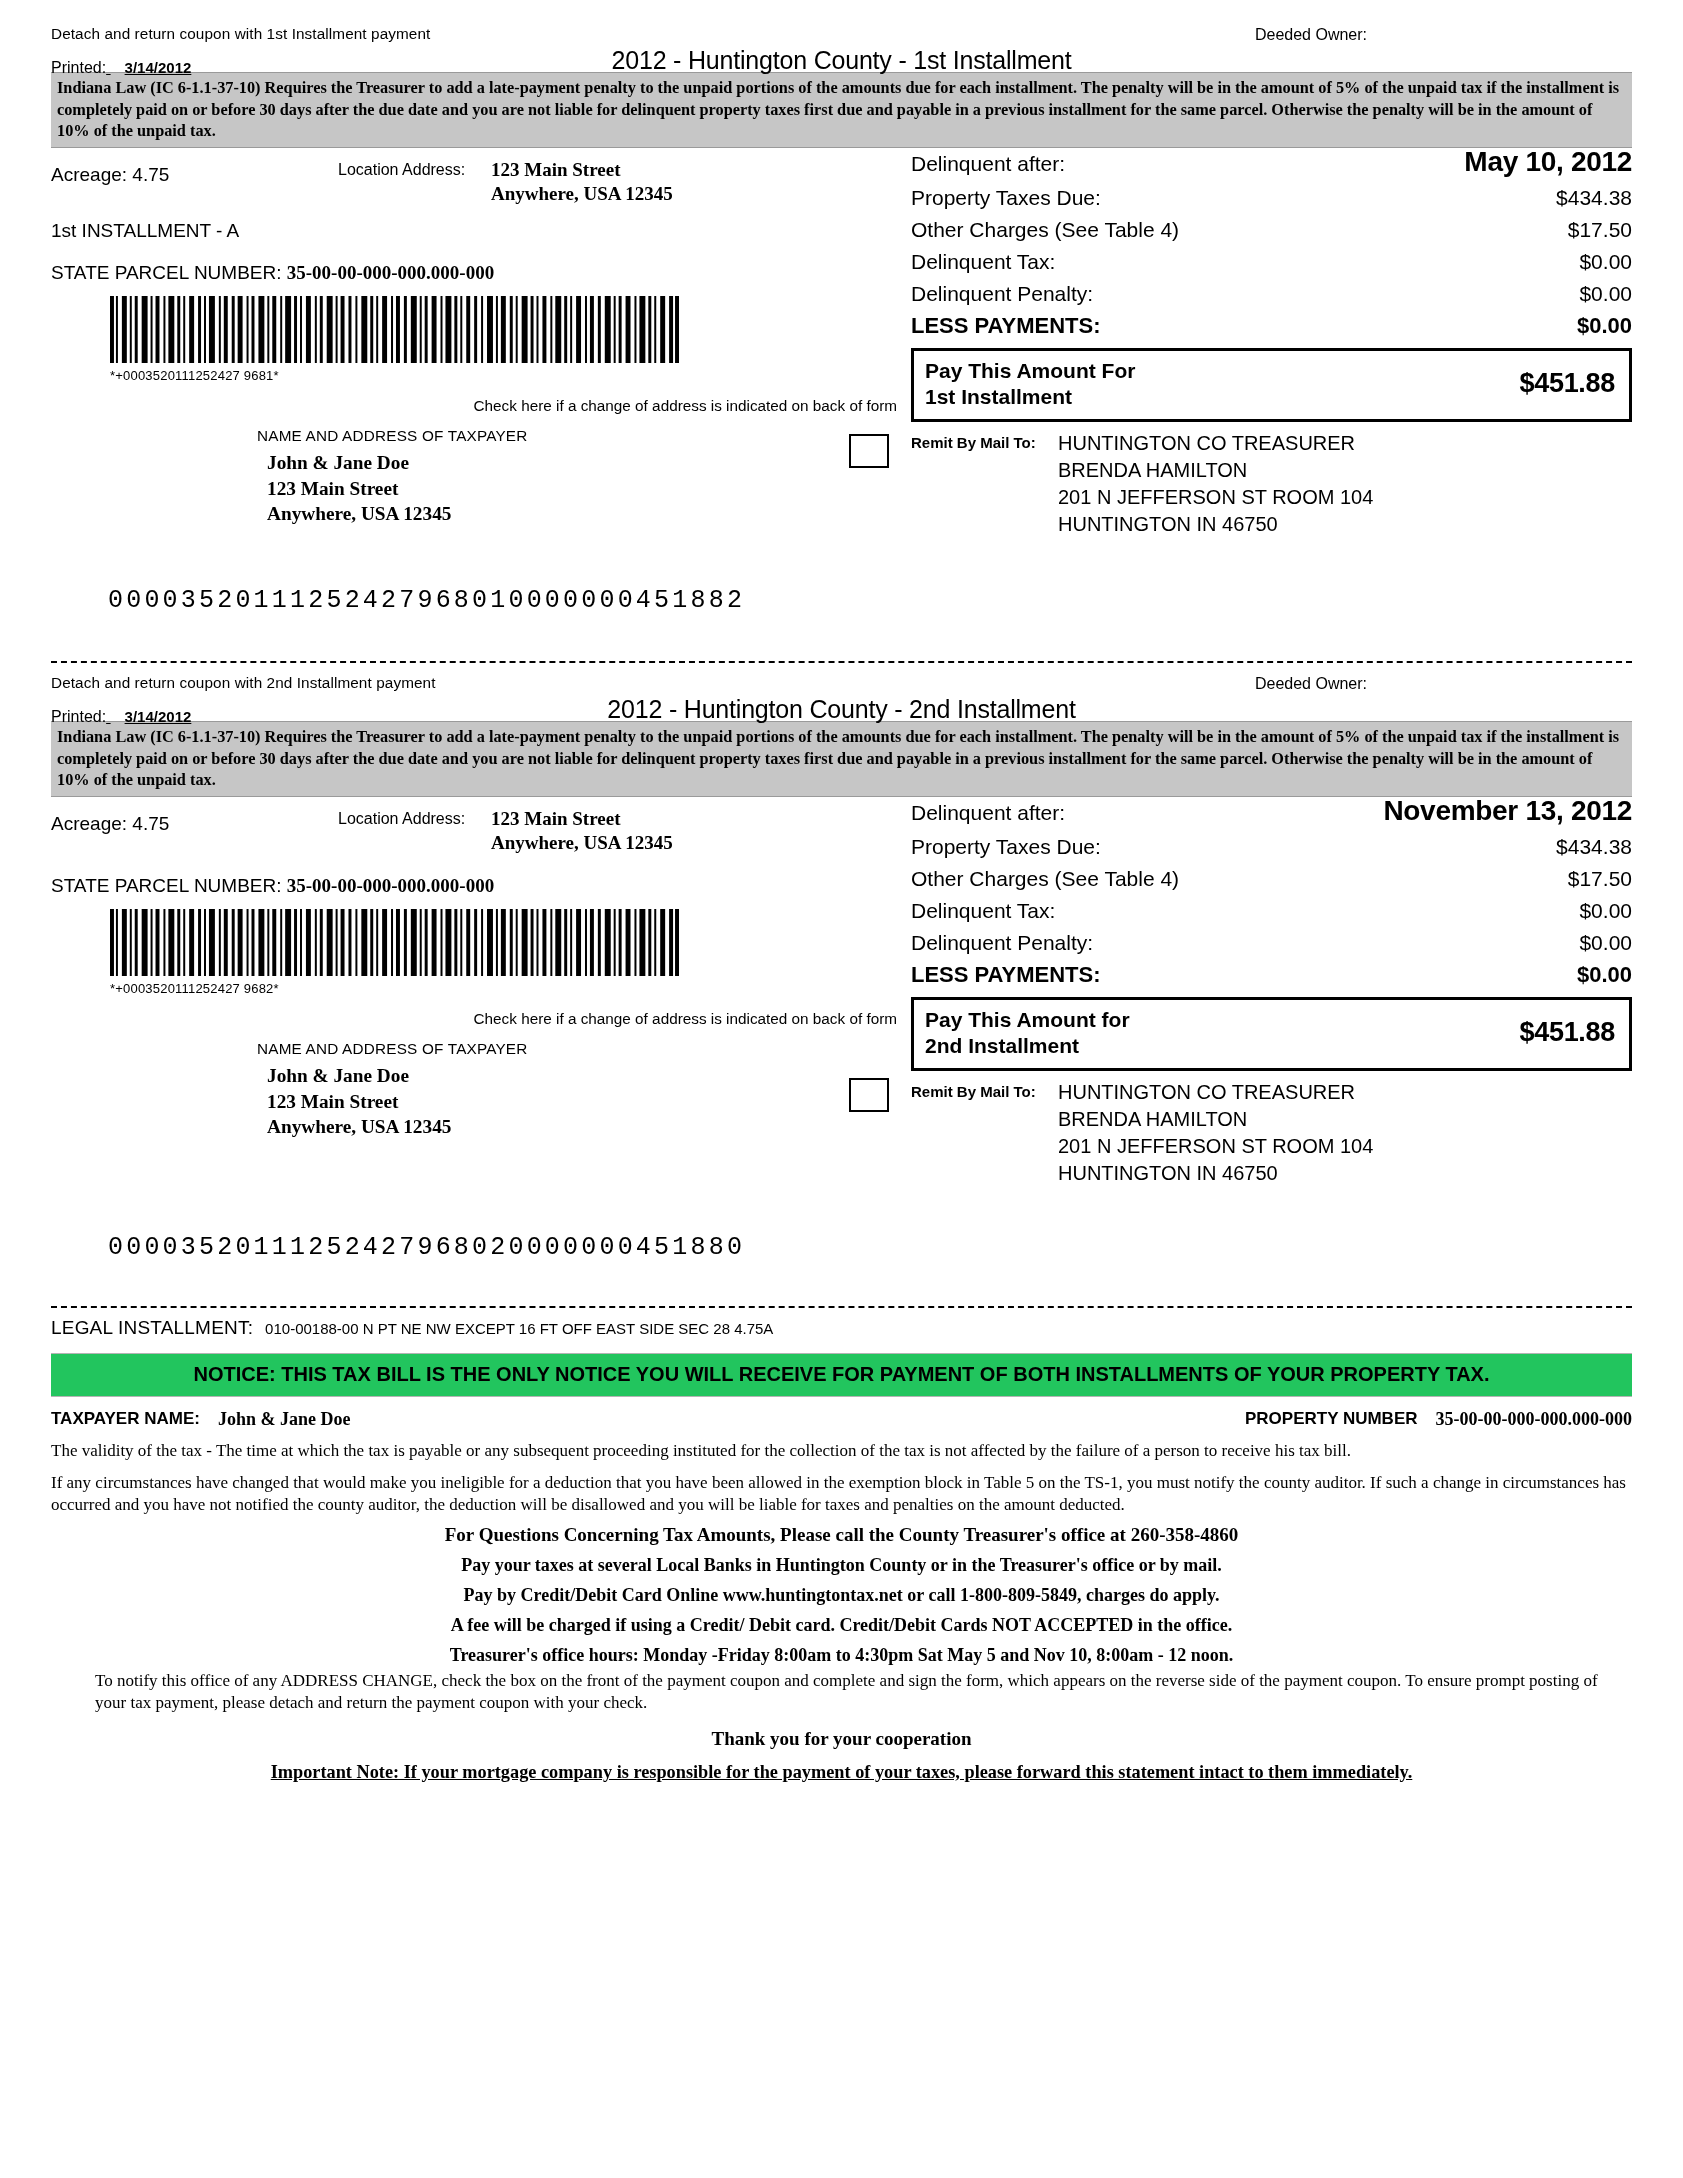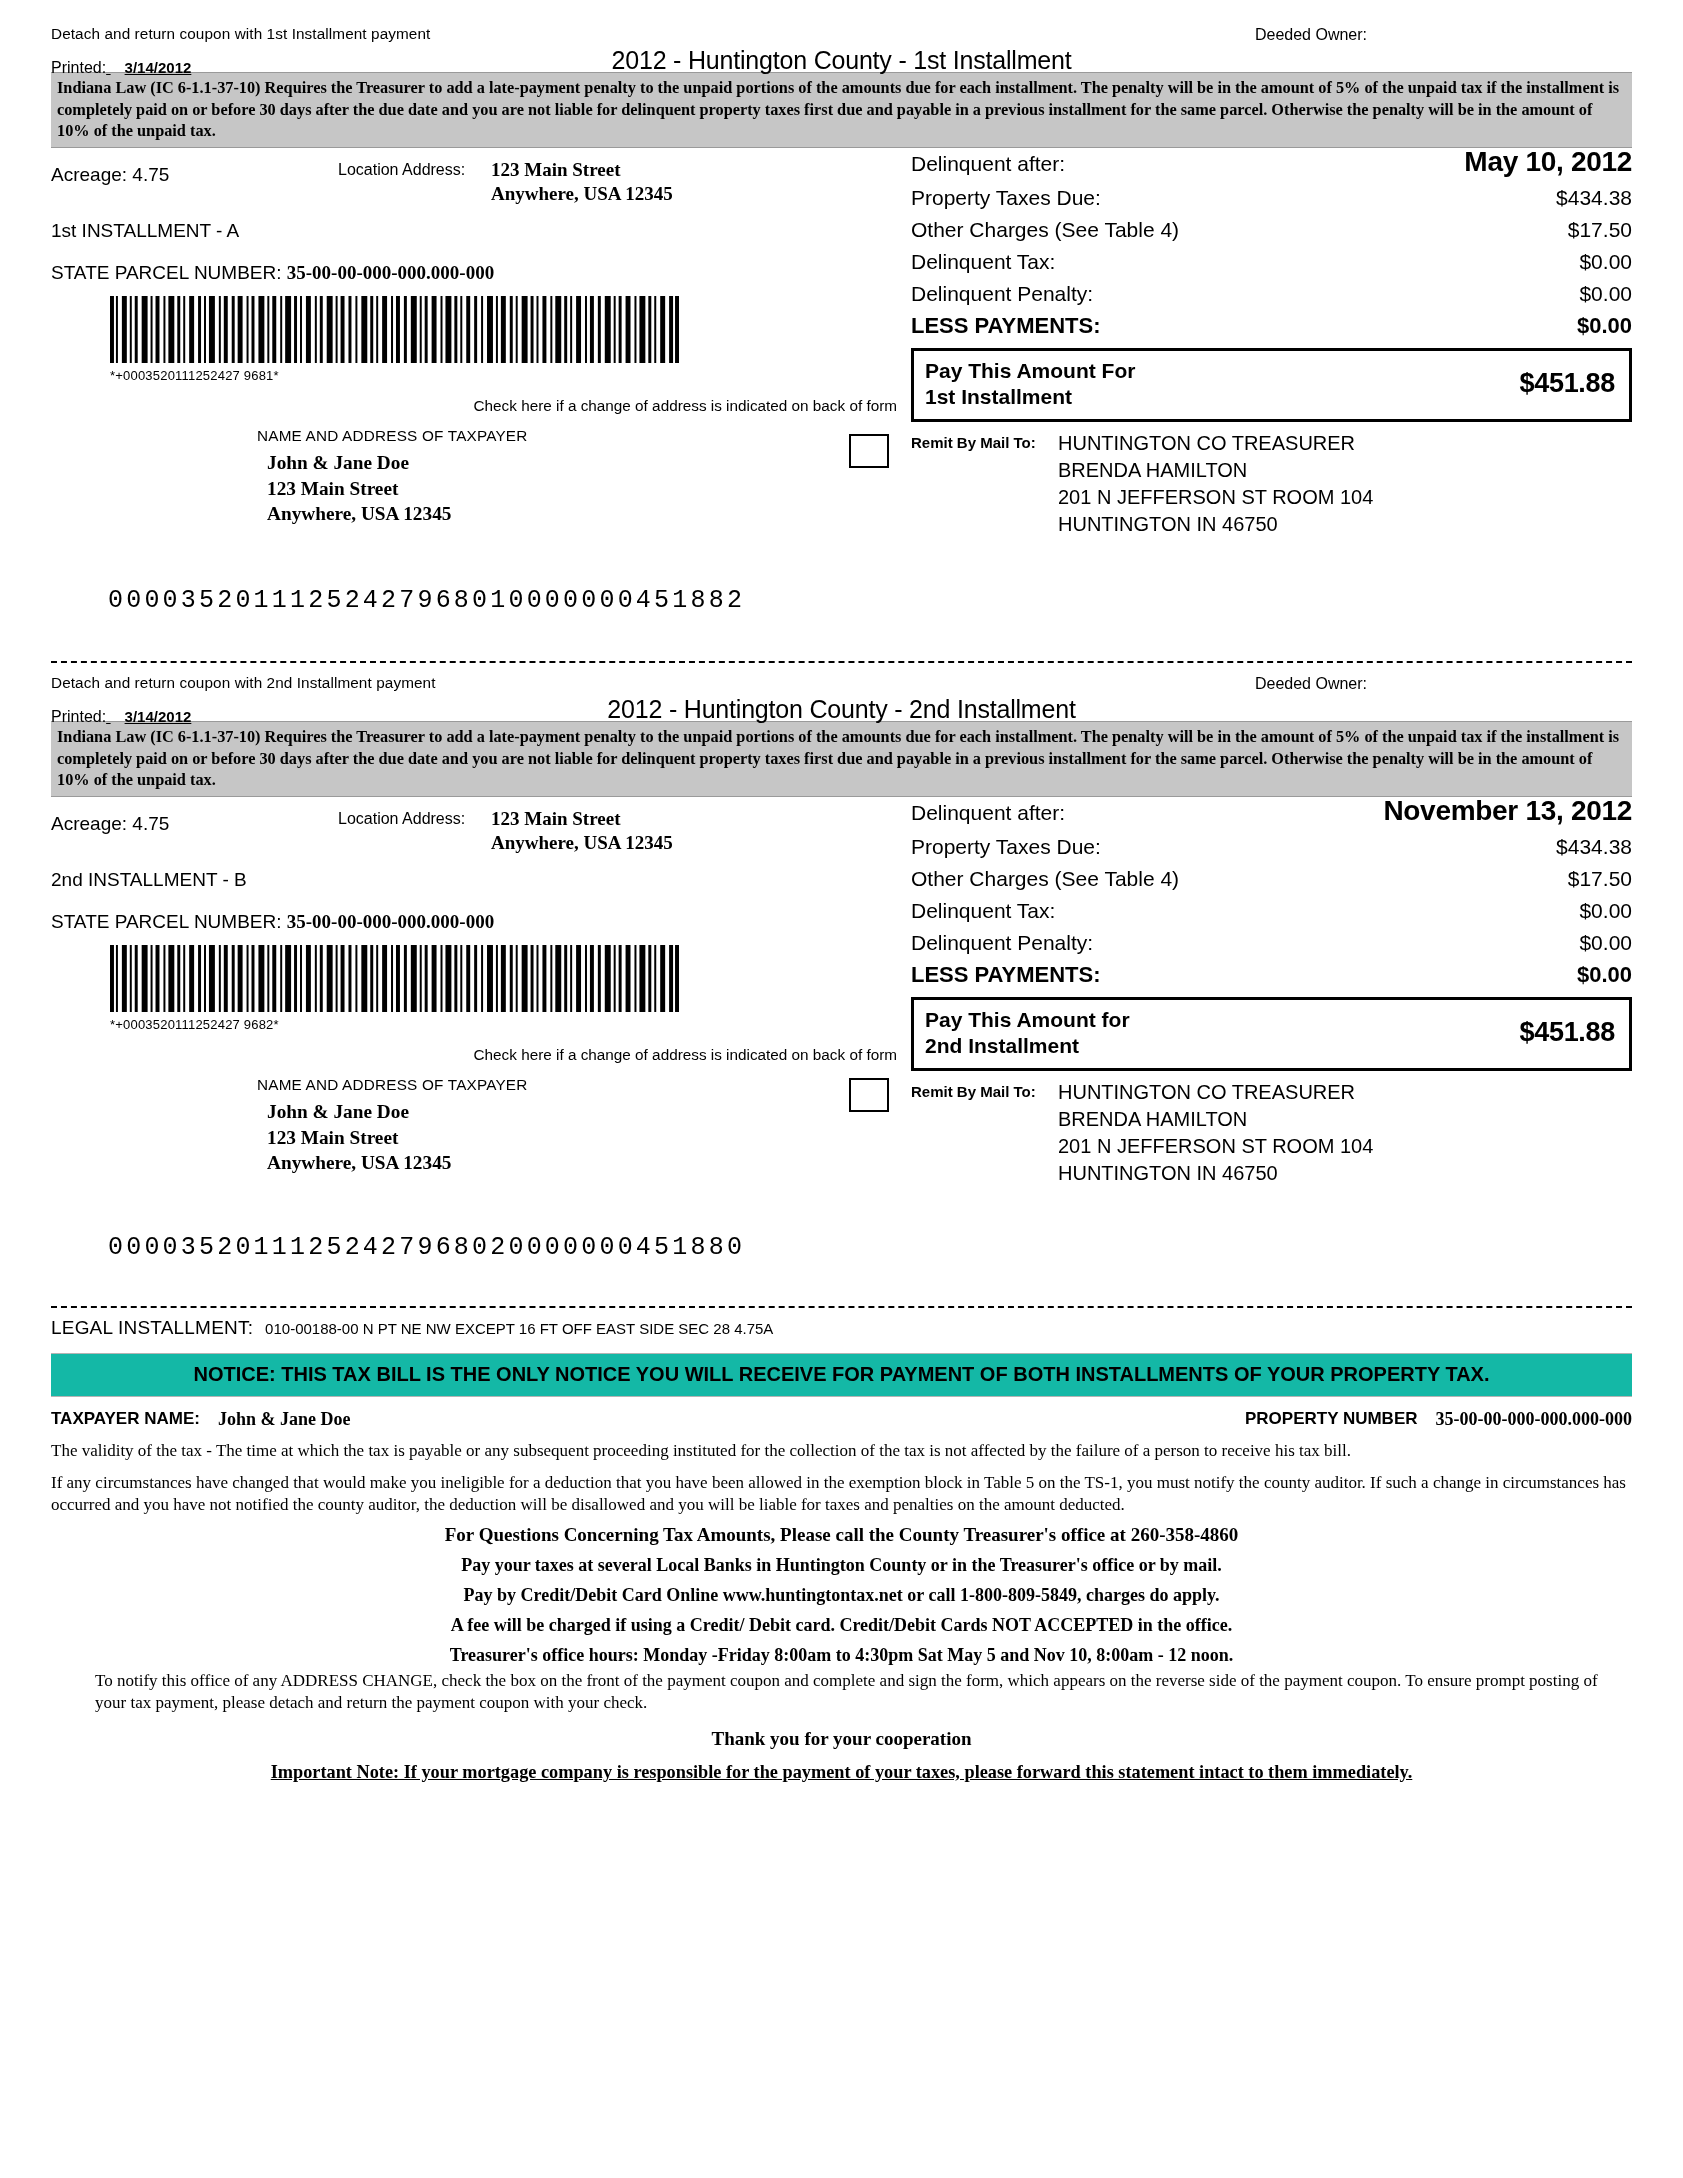--- a/index.html
+++ b/index.html
@@ -109,21 +109,21 @@
     border-top:2px dashed #000;
     margin:0;
   }
 
   
   .legal-row{display:flex;align-items:baseline;margin-top:9px;}
   .legal-lbl{font-size:19px;letter-spacing:0.2px;}
   .legal-val{font-size:15px;margin-left:12px;}
 
   .notice{
-    background:#14b8a6;margin-top:14px;padding:7px 10px 9px 10px;
+    background:#22c55e;margin-top:14px;padding:7px 10px 9px 10px;
     text-align:center;font-weight:bold;font-size:20px;line-height:1.3;
     border-top:1px solid #b4b4b4;border-bottom:1px solid #b4b4b4;
   }
 
   .namerow{display:flex;margin-top:12px;font-size:17px;}
   .namerow .k{font-weight:bold;}
   .namerow .v{font-family:"Liberation Serif", serif;font-weight:bold;font-size:18px;margin-left:18px;}
   .namerow .right{margin-left:auto;display:flex;justify-content:space-between;}
 
   .para{
@@ -355,21 +355,20 @@
       <div class="col-left">
         <div class="acreage-row">
           <div class="acreage">Acreage: 4.75</div>
           <div class="loc-lbl">Location Address:</div>
           <div class="loc-addr">
             <div>123 Main Street</div>
             <div>Anywhere, USA 12345</div>
           </div>
         </div>
 
-        <div class="inst-label">2nd INSTALLMENT - B</div>
 
         <div class="parcel-row">
           <span>STATE PARCEL NUMBER:</span>
           <b>35-00-00-000-000.000-000</b>
         </div>
 
         <div class="barcode-wrap">
           <svg class="barcode" viewBox="0 0 575 68" preserveAspectRatio="none">
             <g fill="#000">
               <rect x="0" y="0" width="4" height="68"></rect>

